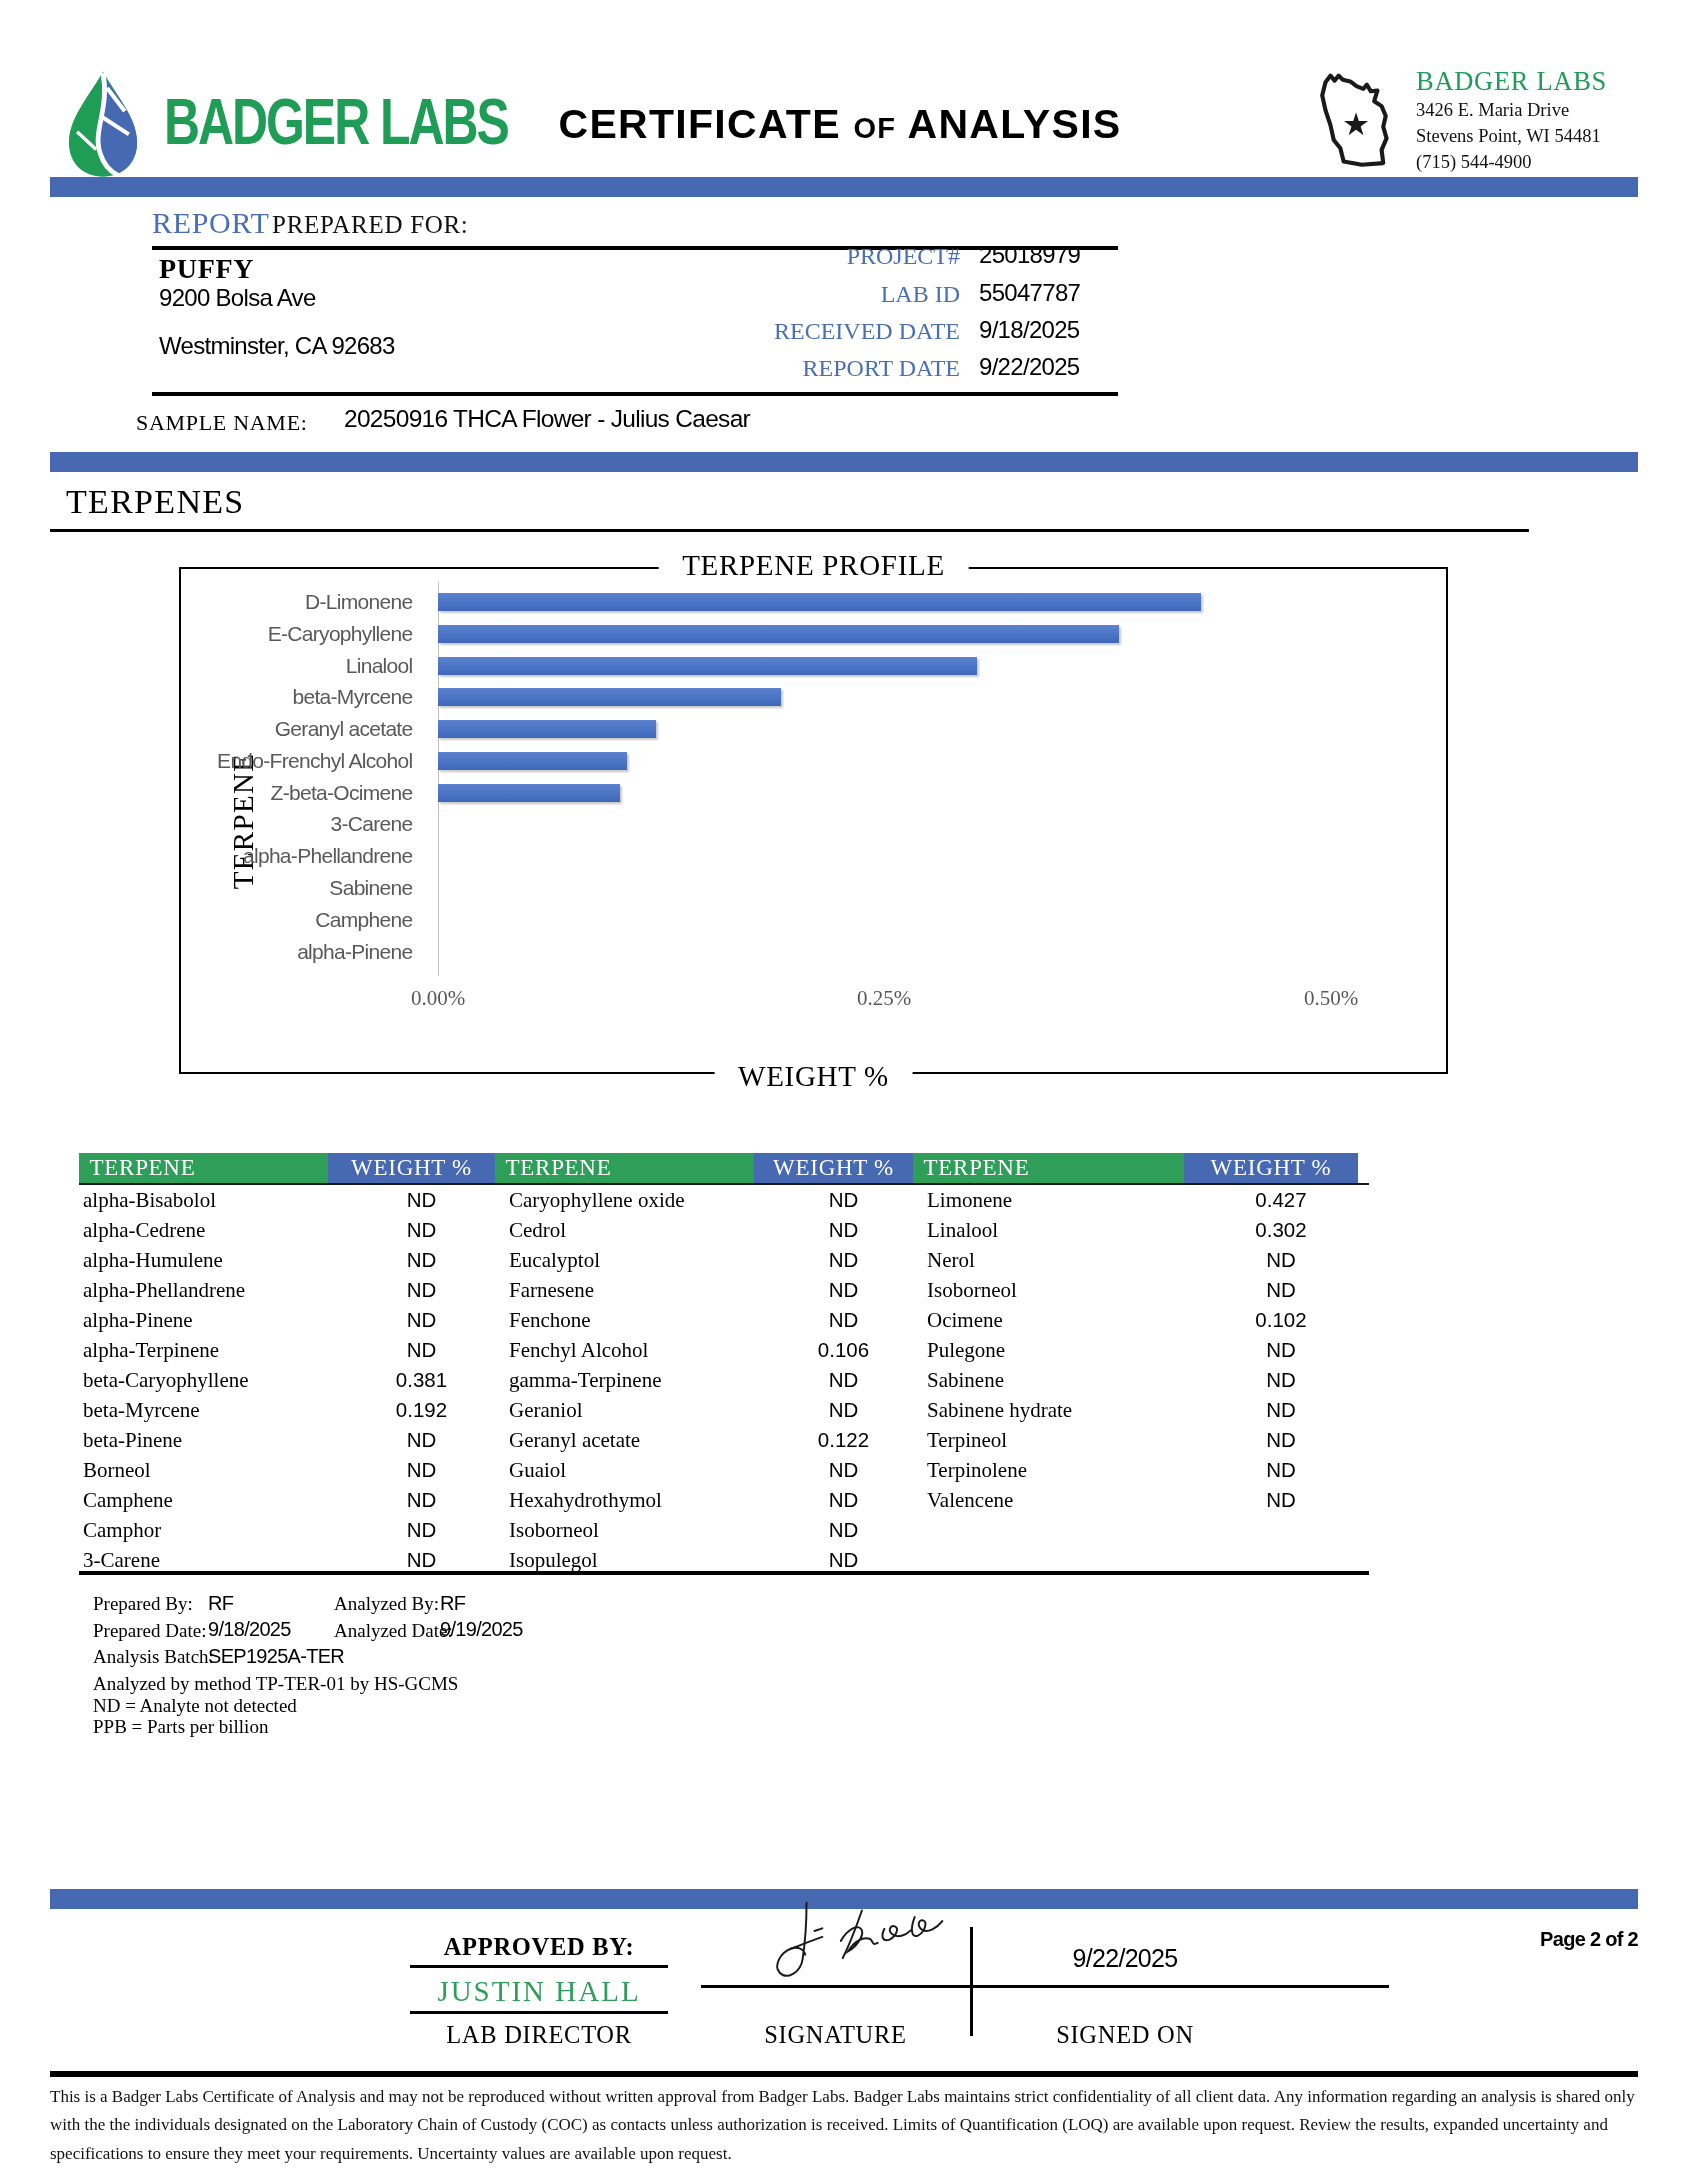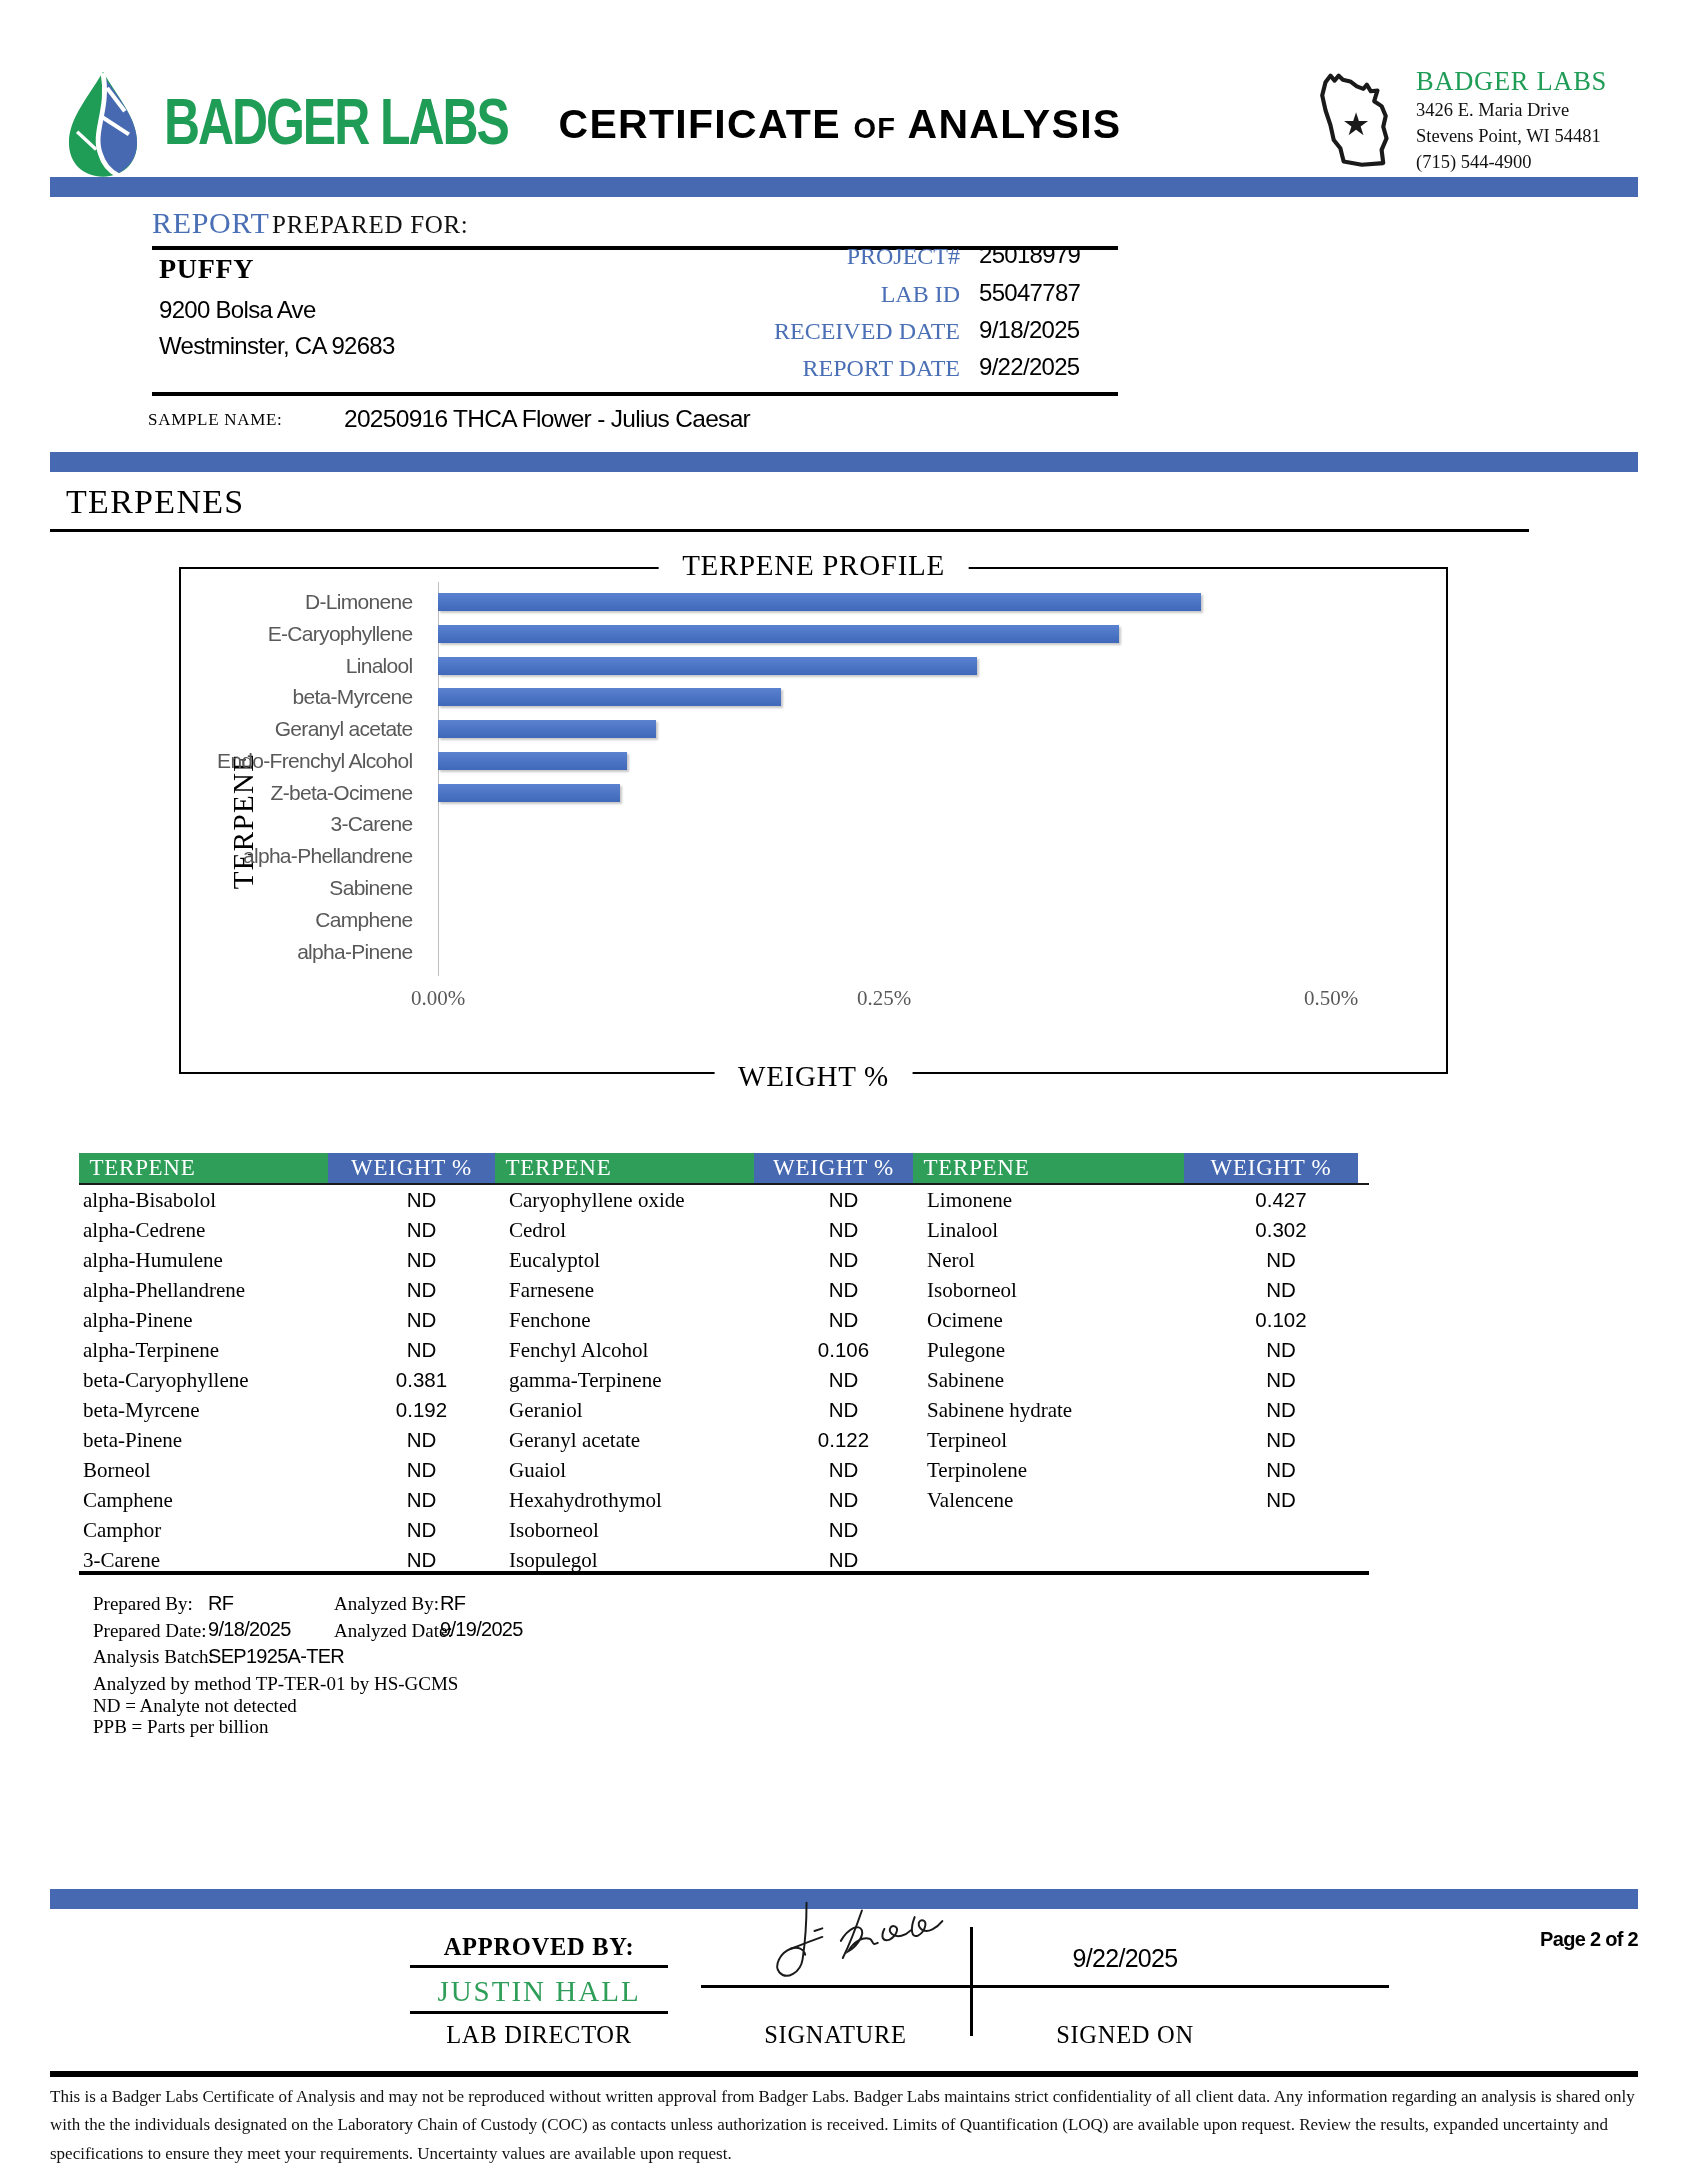--- a/index.html
+++ b/index.html
@@ -22,25 +22,25 @@
 
   .blue-bar{left:50px;width:1588px;height:20px;background:#4769b2;}
 
   
   .report-h{left:152px;top:206px;white-space:nowrap;}
   .report-h .blue{color:#4a6fb5;font-size:30px;letter-spacing:0.7px;}
   .report-h .black{color:#111;font-size:25px;letter-spacing:0.7px;}
   .rule{background:#000;}
   .client-name{left:159px;top:253px;font-size:28px;font-weight:700;letter-spacing:0.7px;}
   .cond{font-family:"Liberation Sans",sans-serif;letter-spacing:-0.7px;}
-  .client-a1{left:159px;top:296px;font-size:24px;}
+  .client-a1{left:159px;top:284px;font-size:24px;}
   .client-a2{left:159px;top:332px;font-size:24px;}
   .meta-label{width:298px;text-align:right;color:#4a6fb5;font-size:24px;white-space:nowrap;}
   .meta-value{font-size:24px;white-space:nowrap;}
-  .sample-label{left:148px;top:410px;font-size:17px;letter-spacing:0.7px;}
+  .sample-label{left:136px;top:410px;font-size:22px;letter-spacing:0.7px;}
   .sample-value{left:344px;top:405px;font-size:24.5px;}
 
   
   .terpenes-h{left:66px;top:483px;font-size:34px;letter-spacing:1.3px;}
   
   .chart-frame{left:179px;top:567px;width:1265px;height:503px;border:2.6px solid #000;}
   .chart-title{left:50%;top:-20px;transform:translateX(-50%);background:#fff;
                padding:0 24px;font-size:29px;letter-spacing:0.7px;white-space:nowrap;}
   .chart-xlabel{left:50%;bottom:-21px;transform:translateX(-50%);background:#fff;
                 padding:0 24px;font-size:29px;letter-spacing:0.7px;white-space:nowrap;}

